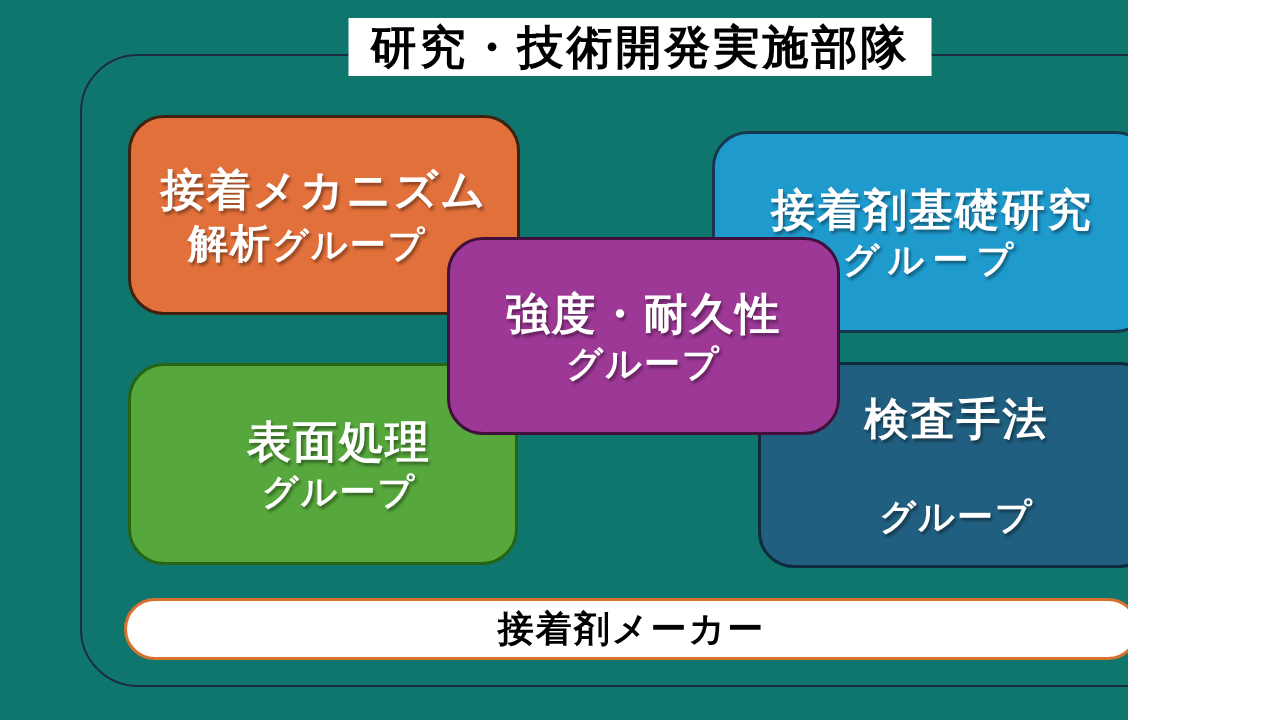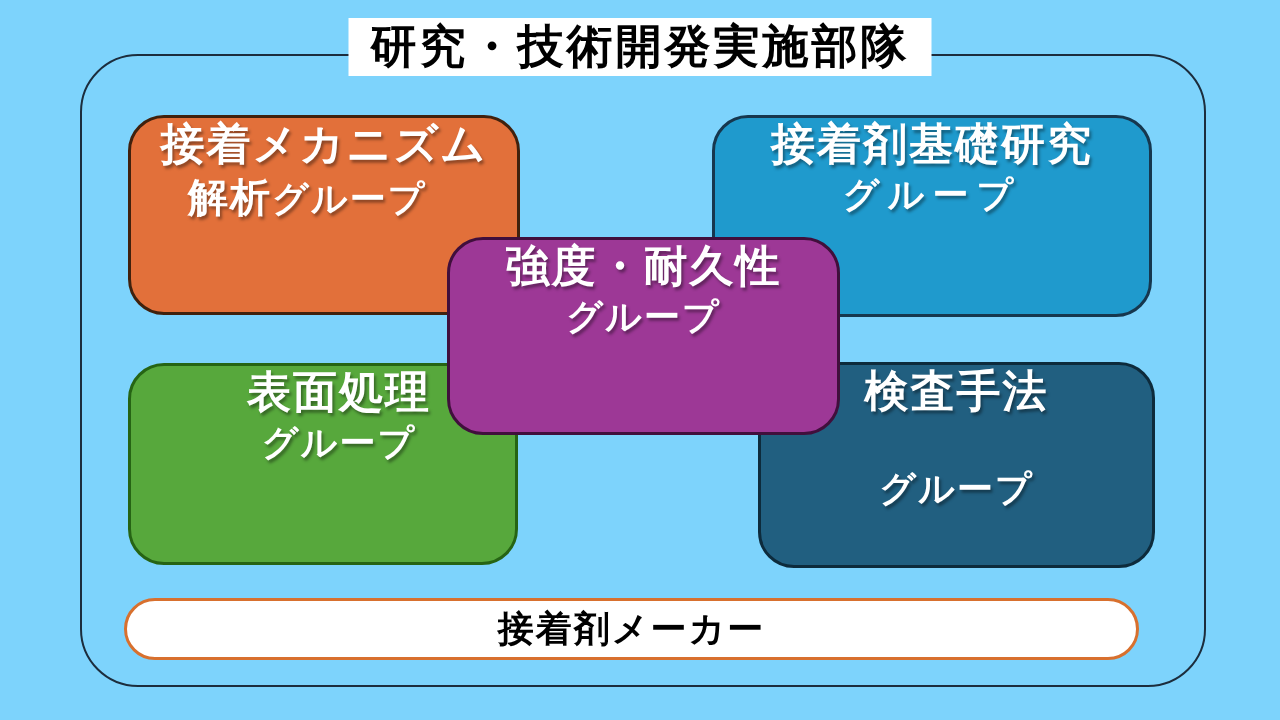--- a/index.html
+++ b/index.html
@@ -1,32 +1,32 @@
 <!DOCTYPE html>
 <html><head>
 <meta charset="utf-8">
 <style>
   html,body{margin:0;padding:0;background:#ffffff;}
   *{box-sizing:border-box;}
   .stage{
-    position:relative;width:1280px;height:720px;background:#7dd3fc;overflow:hidden;
-    font-family:Liberation Serif, serif;
+    position:relative;width:1128px;height:720px;background:#0f766e;overflow:hidden;
+    font-family:Liberation Sans, sans-serif;
   }
   .frame{
     position:absolute;left:80px;top:54px;width:1126px;height:633px;
     border:2px solid #1C2D3D;border-radius:58px;background:transparent;z-index:1;
   }
   .title{
     position:absolute;top:18px;left:640px;transform:translateX(-50%);
     background:#ffffff;padding:0 22px;z-index:4;white-space:nowrap;
     font-size:46px;line-height:58px;font-weight:800;letter-spacing:3px;color:#000;
   }
   .box{
     position:absolute;border:3px solid;border-radius:36px;z-index:2;
-    display:flex;flex-direction:column;align-items:center;justify-content:flex-start;
+    display:flex;flex-direction:column;align-items:center;justify-content:center;
     color:#fff;font-weight:800;text-shadow:2px 3px 3px rgba(0,0,0,0.38);
   }
   .box .l1{font-size:44px;line-height:1.22;letter-spacing:2px;white-space:nowrap;}
   .box .l2{font-size:36px;line-height:1.2;letter-spacing:2px;white-space:nowrap;margin-top:2px;}
   .box .l2 .em{font-size:40px;}
   #box-0{left:128px;top:115px;width:392px;height:200px;}
   #box-0 .l2{align-self:flex-start;margin-left:57px;}
   #box-1{left:712px;top:115px;width:440px;height:202px;}
   #box-1 .l2{letter-spacing:8px;}
   #box-2{left:447px;top:237px;width:393px;height:198px;z-index:5;}
@@ -48,21 +48,21 @@
 
   <div class="frame" style="border-color: rgb(28, 45, 61);"></div>
 
   <div class="title" style="color: rgb(0, 0, 0);">研究・技術開発実施部隊</div>
 
   <div class="box" id="box-0" style="background-color: rgb(226, 112, 58); border-color: rgb(64, 33, 13);">
     <div class="l1">接着メカニズム</div>
     <div class="l2"><span class="em">解析</span><span>グループ</span></div>
   </div>
 
-  <div class="box" id="box-1" style="background-color: rgb(31, 154, 205); border-color: rgb(22, 55, 78);">
+  <div class="box" id="box-1" style="background-color: rgb(31, 154, 205); border-color: rgb(22, 55, 78); margin-top: 16px;">
     <div class="l1">接着剤基礎研究</div>
     <div class="l2">グループ</div>
   </div>
 
   <div class="box" id="box-2" style="background-color: rgb(157, 56, 150); border-color: rgb(64, 15, 60);">
     <div class="l1">強度・耐久性</div>
     <div class="l2">グループ</div>
   </div>
 
   <div class="box" id="box-3" style="background-color: rgb(87, 168, 60); border-color: rgb(38, 100, 20); padding-left: 32px;">

